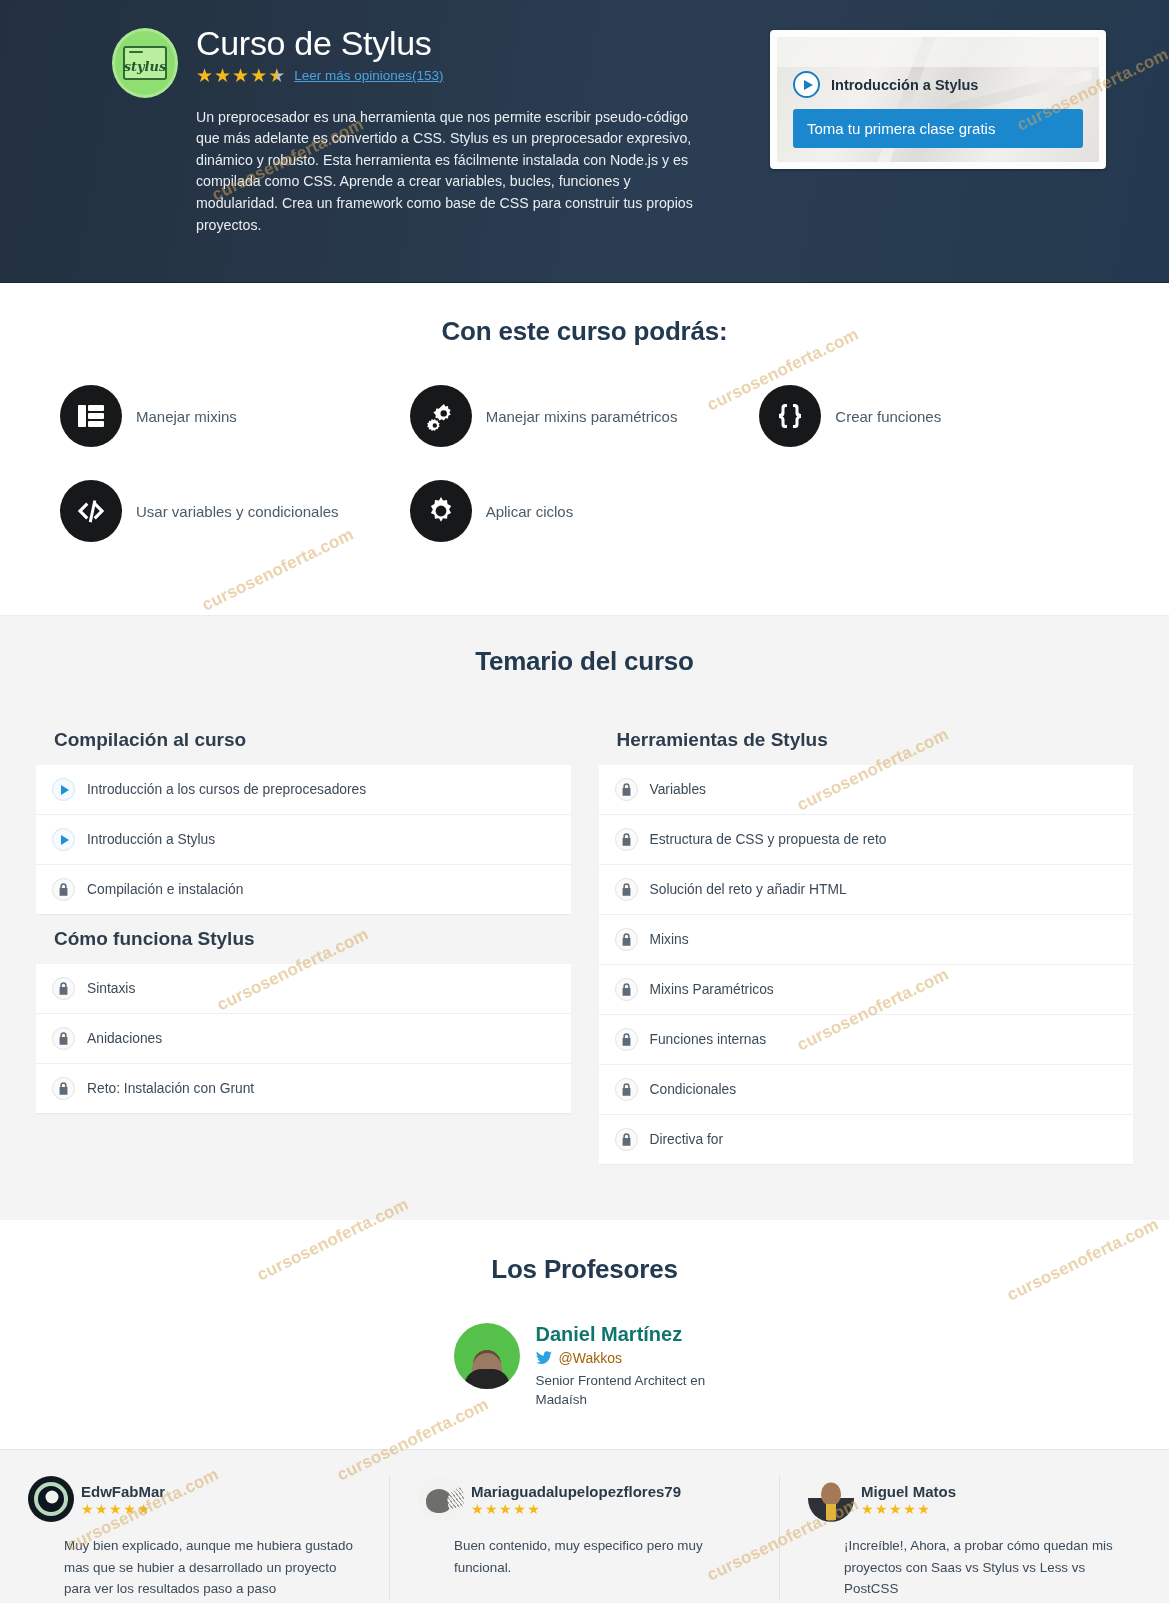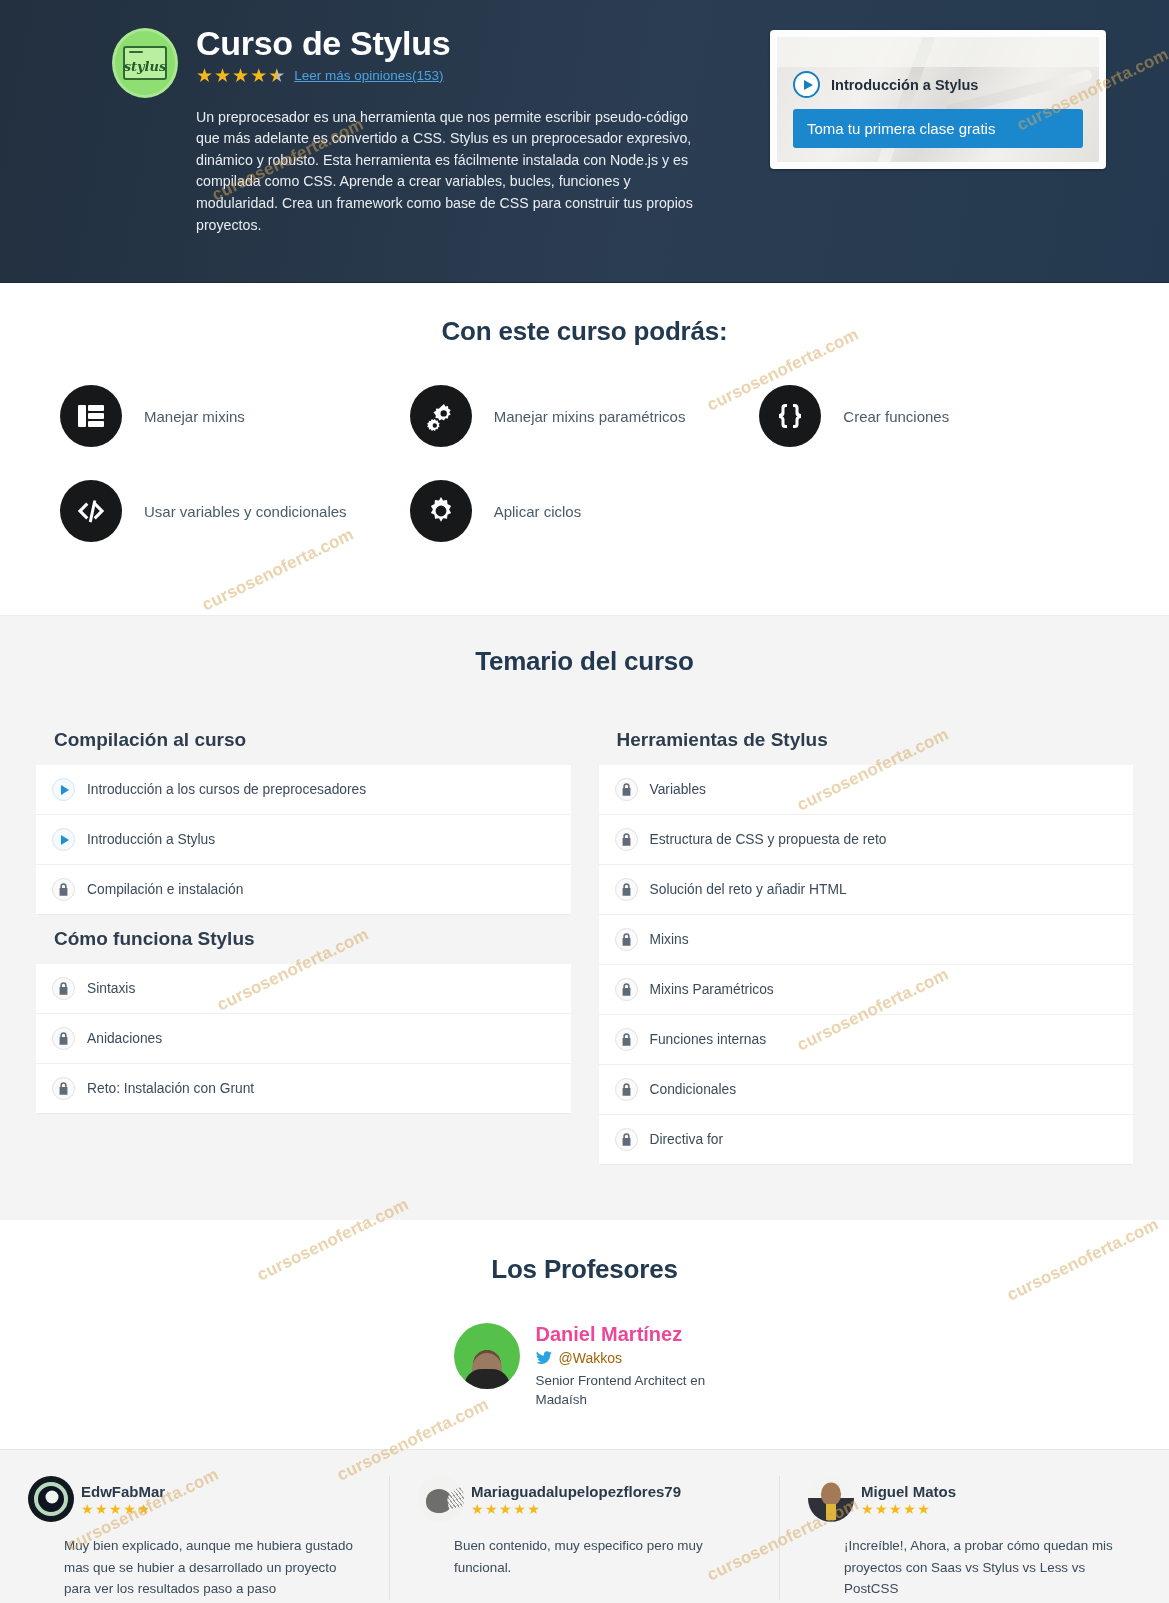--- a/index.html
+++ b/index.html
@@ -73,21 +73,21 @@
     font-size: 13px;
     font-weight: bold;
     color: #24592c;
     margin-top: 6px;
   }
   .hero-txt { padding-left: 18px; padding-top: 2px; }
   h1.course-title {
     font-size: 34px;
     line-height: 1.05;
     color: #ffffff;
-    font-weight: bold;
+    font-weight: normal;
     letter-spacing: -0.3px;
     margin-bottom: 4px;
   }
   .rating-row { display: flex; align-items: center; gap: 8px; }
   .stars { font-size: 19px; letter-spacing: 1px; line-height: 1; }
   .star-on { color: #f5b91b; }
   .star-half {
     background: linear-gradient(90deg, #f5b91b 50%, #b9bdc2 50%);
     -webkit-background-clip: text;
     background-clip: text;
@@ -185,21 +185,21 @@
     font-weight: bold;
     color: #22394f;
     letter-spacing: -0.2px;
     margin-bottom: 38px;
   }
   .benefits { display: flex; flex-wrap: wrap; padding: 0 44px; }
   .benefit {
     width: 33.333%;
     display: flex;
     align-items: center;
-    gap: 22px;
+    gap: 14px;
     margin-bottom: 33px;
   }
   .b-icon {
     width: 62px; height: 62px; flex: 0 0 62px;
     border-radius: 50%;
     background: #17181a;
     color: #ffffff;
     display: flex; align-items: center; justify-content: center;
   }
   .b-icon svg { width: 32px; height: 32px; fill: #ffffff; }
@@ -262,21 +262,21 @@
     background: #9a7a63;
   }
   .prof-photo:after {
     content:"";
     position:absolute; left:50%; bottom:0;
     transform: translateX(-50%);
     width: 46px; height: 20px;
     border-radius: 18px 18px 0 0;
     background: #242424;
   }
-  .prof-name { font-size: 20px; font-weight: bold; color: #ec4899; margin-bottom: 4px; }
+  .prof-name { font-size: 20px; font-weight: bold; color: #0f766e; margin-bottom: 4px; }
   .prof-handle { display: flex; align-items: center; gap: 7px; margin-bottom: 5px; }
   .tw-icon svg { width: 16px; height: 14px; fill: #2ba3e0; display:block; }
   .prof-handle-txt { color: #a16207; font-size: 14px; text-align: right; }
   .prof-role { font-size: 13.4px; color: #3c4b5a; line-height: 1.42; max-width: 180px; }
 
   
   .sec-test {
     background: #f4f4f4;
     border-top: 1px solid #e6e6e6;
     padding: 26px 0 40px;

